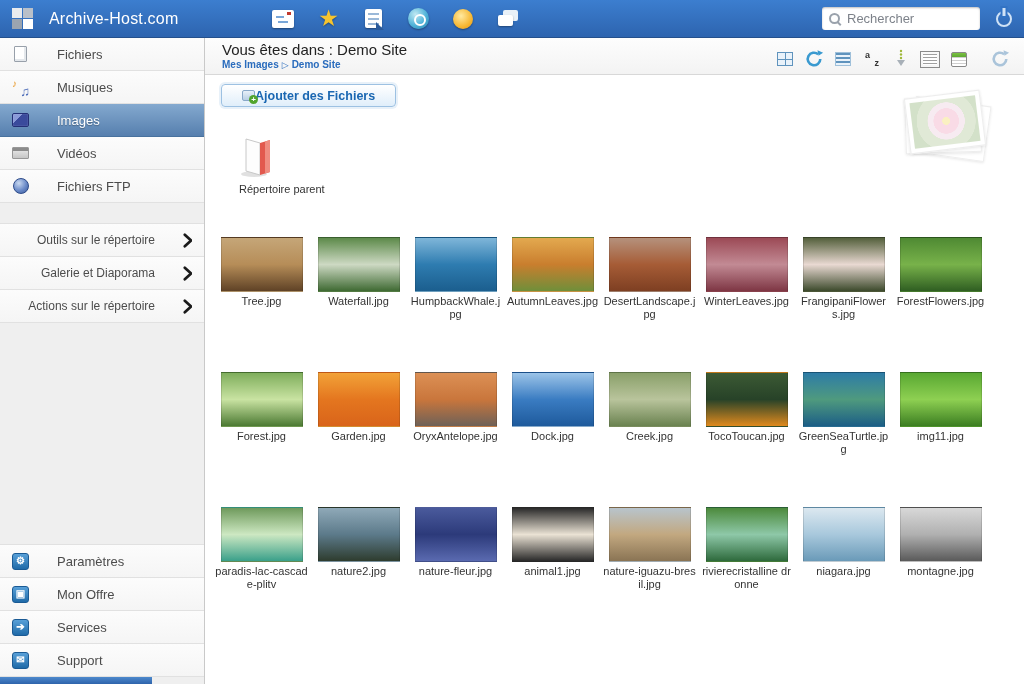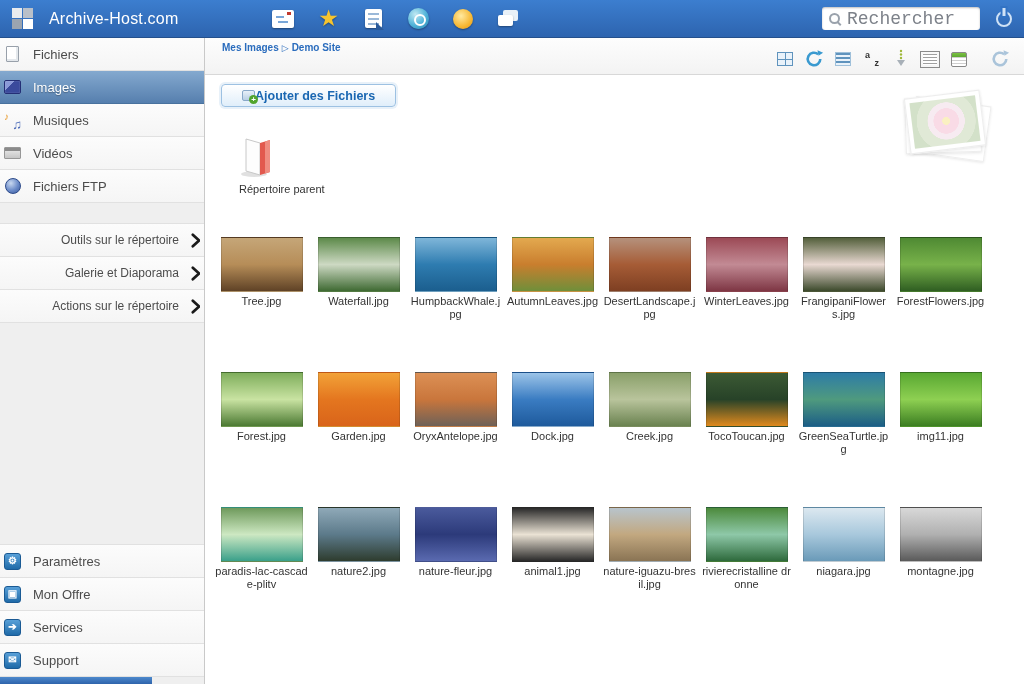--- a/index.html
+++ b/index.html
@@ -33,31 +33,31 @@
   .ti-globe::after{content:"";position:absolute;width:8px;height:8px;border:2px solid #fff;border-radius:50%;right:5px;bottom:5px}
   .ti-badge::before{content:"";width:20px;height:20px;border-radius:50%;
     background:radial-gradient(circle at 40% 35%,#ffe9a0,#f6b733 60%,#e39312);box-shadow:0 1px 2px rgba(0,0,0,.35)}
   .ti-chat::before{content:"";position:absolute;right:3px;top:3px;width:15px;height:11px;background:#e9f1f8;border-radius:2px}
   .ti-chat::after{content:"";position:absolute;left:3px;top:8px;width:15px;height:11px;background:#fff;border-radius:2px;box-shadow:0 1px 2px rgba(0,0,0,.35)}
   .tb-right{margin-left:auto;display:flex;align-items:center}
   .search{display:flex;align-items:center;background:#fff;border-radius:3px;height:23px;width:158px;padding:0 7px;
     box-shadow:inset 0 1px 2px rgba(0,0,0,.25)}
   .mag{width:11px;height:11px;border:2px solid #9aa2ac;border-radius:50%;position:relative;margin-right:7px;flex:none}
   .mag::after{content:"";position:absolute;width:2px;height:5px;background:#9aa2ac;right:-2px;bottom:-4px;transform:rotate(-45deg)}
-  .search input{border:0;outline:0;font-size:18px;color:#4c1d95;width:112px;font-family:Liberation Mono, monospace;background:transparent}
+  .search input{border:0;outline:0;font-size:13px;color:#4c1d95;width:112px;font-family:Liberation Sans, sans-serif;background:transparent}
   .search input::placeholder{color:#7d828a}
   .power{width:16px;height:16px;border:2px solid #cfe2f6;border-radius:50%;position:relative;margin-left:16px;cursor:pointer}
   .power::after{content:"";position:absolute;left:50%;top:-5px;width:3px;height:8px;background:#cfe2f6;
     transform:translateX(-50%);box-shadow:0 0 0 2px #3273c4}
 
   
   .sidebar{position:absolute;left:0;top:38px;bottom:0;width:205px;background:#efefef;
     border-right:1px solid #c9c9c9;display:flex;flex-direction:column}
   .sidebar ul{list-style:none}
-  .nav li,.tools li,.foot li{height:33px;display:flex;align-items:center;gap:12px;padding:0 4px;
+  .nav li,.tools li,.foot li{height:33px;display:flex;align-items:center;gap:28px;padding:0 12px;
     background:linear-gradient(#fcfcfc,#f5f5f5);border-bottom:1px solid #e1e1e1;
     font-size:13px;color:#4c4c4c;cursor:pointer}
   .nav li.active{background:linear-gradient(#84a9cf,#567fae);color:#fff;text-shadow:0 1px 1px rgba(0,0,0,.3);border-bottom-color:#49729e}
   .ni{width:17px;height:17px;display:inline-flex;align-items:center;justify-content:center;position:relative;flex:none}
   .ic-fichiers::before{content:"";width:11px;height:14px;background:#fff;border:1px solid #98a0aa;border-radius:1px;
     box-shadow:inset -2px -2px 0 #e4e8ec}
   .ic-images::before{content:"";width:15px;height:12px;border:1px solid #242f76;border-radius:2px;
     background:linear-gradient(135deg,#8a9ad8 0 35%,#3a4a9c 36%);box-shadow:inset 0 0 1px #ffffffa0}
   .ic-musiques{position:relative}
   .ic-musiques::before{content:"♪";position:absolute;left:0;top:0;font-size:10px;color:#e8992a;line-height:10px}
@@ -160,28 +160,28 @@
 </div>
 
 <div class="sidebar">
   <ul class="nav">
 
       <li class="nav-item">
         <span class="ni ic-fichiers"></span>
         <span class="nav-label">Fichiers</span>
       </li>
 
+      <li class="nav-item">
+        <span class="ni ic-musiques"></span>
+        <span class="nav-label">Musiques</span>
+      </li>
+
       <li class="nav-item active">
         <span class="ni ic-images"></span>
         <span class="nav-label">Images</span>
-      </li>
-
-      <li class="nav-item">
-        <span class="ni ic-musiques"></span>
-        <span class="nav-label">Musiques</span>
       </li>
 
       <li class="nav-item">
         <span class="ni ic-videos"></span>
         <span class="nav-label">Vidéos</span>
       </li>
 
       <li class="nav-item">
         <span class="ni ic-ftp"></span>
         <span class="nav-label">Fichiers FTP</span>
@@ -242,20 +242,21 @@
         <span class="foot-label">Support</span>
       </li>
 
   </ul>
   <div class="side-strip"></div>
 </div>
 
 <div class="main">
   <div class="main-header">
     <div class="mh-left">
+      <div class="page-title">Vous êtes dans : Demo Site</div>
       <div class="breadcrumb">
         <a>Mes Images</a><span class="bc-sep">▷</span><a>Demo Site</a>
       </div>
     </div>
     <div class="view-toolbar">
       <span class="vt vt-grid"></span>
       <svg class="vt" width="20" height="20" viewBox="0 0 20 20">
         <path d="M16.3 10a6.3 6.3 0 1 1-2.1-4.7" fill="none" stroke="#3a9ad0" stroke-width="2.6"></path>
         <path d="M13.5 1.2l1 5.6 4.6-3.1z" fill="#3a9ad0"></path>
       </svg>

